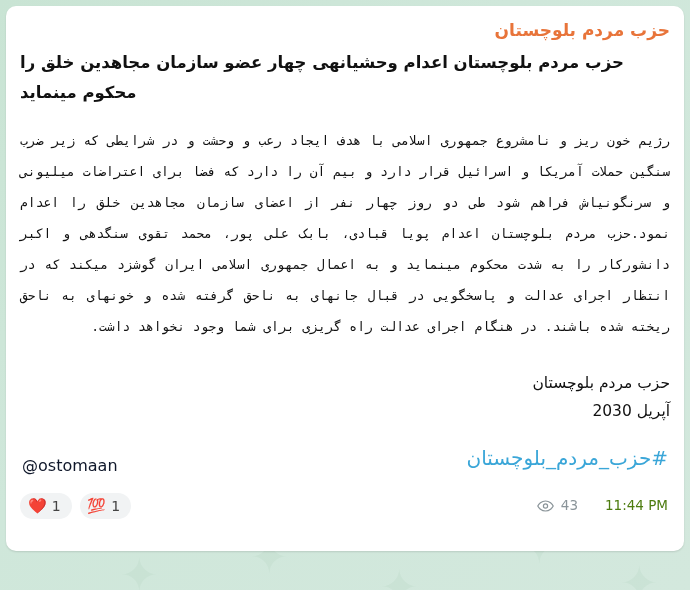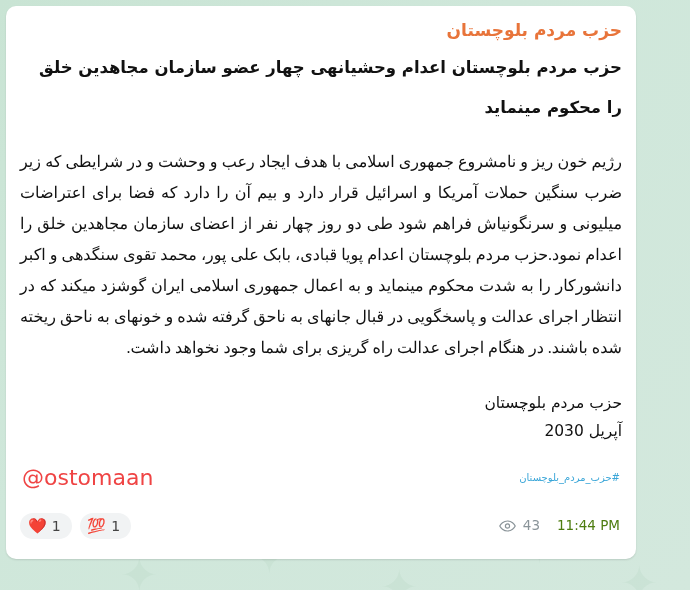--- a/index.html
+++ b/index.html
@@ -30,87 +30,87 @@
   .bg-pattern span {
     position: absolute;
     color: #bcd9c8;
     font-size: 46px;
     font-family: "DejaVu Serif", serif;
   }
   .message-card {
     position: absolute;
     left: 6px;
     top: 6px;
-    width: 630px;
+    width: 678px;
     background: #ffffff;
     border-radius: 10px;
     box-shadow: 0 1px 2px rgba(0,0,0,0.12);
-    padding: 12px 14px 8px 14px;
+    padding: 12px 14px 20px 14px;
     box-sizing: border-box;
   }
   .author {
     direction: rtl;
     text-align: right;
     color: #e8743a;
     font-weight: bold;
     font-size: 17px;
     line-height: 24px;
     margin-bottom: 6px;
     font-family: "DejaVu Sans", sans-serif;
   }
   .headline {
     direction: rtl;
-    text-align: right;
+    text-align: left;
     color: #111111;
     font-weight: bold;
     font-size: 16.5px;
-    line-height: 40px;
+    line-height: 30px;
     margin-bottom: 18px;
     font-family: "DejaVu Sans", sans-serif;
   }
   .body-text {
     direction: rtl;
     text-align: justify;
     text-align-last: right;
     color: #111111;
-    font-size: 16px;
+    font-size: 13px;
     line-height: 31px;
-    font-family: Liberation Serif, serif;
+    font-family: Liberation Mono, monospace;
     margin-bottom: 26px;
   }
   .signature {
     direction: rtl;
     text-align: right;
     color: #111111;
     font-size: 15.5px;
     line-height: 28px;
     font-family: "DejaVu Sans", sans-serif;
     margin-bottom: 20px;
   }
   .links-row {
     position: relative;
     height: 34px;
   }
   .handle {
     position: absolute;
     left: 2px;
-    top: 0;
-    color: #ef4444;
-    font-size: 22px;
+    top: 8px;
+    color: #0f172a;
+    font-size: 16px;
     line-height: 26px;
     font-family: "DejaVu Sans", sans-serif;
     text-decoration: none;
   }
   .hashtag {
     position: absolute;
     right: 2px;
     top: 0;
     direction: rtl;
     color: #3aa6d8;
-    font-size: 10px;
+    font-size: 20px;
     line-height: 26px;
     font-family: "DejaVu Sans", sans-serif;
     text-decoration: none;
   }
   .footer-row {
     position: relative;
     height: 40px;
     margin-top: 12px;
   }
   .reactions {
@@ -150,21 +150,21 @@
     font-size: 13.5px;
     font-family: "DejaVu Sans", sans-serif;
   }
   .eye-icon {
     display: inline-block;
     width: 17px;
     height: 12px;
     position: relative;
   }
   .views {
-    margin-right: 4px;
+    margin-right: 14px;
     text-align: center;
   }
   .time {
     margin-left: 6px;
     color: #4d7c0f;
   }
 </style>
 </head>
 <body>
 

